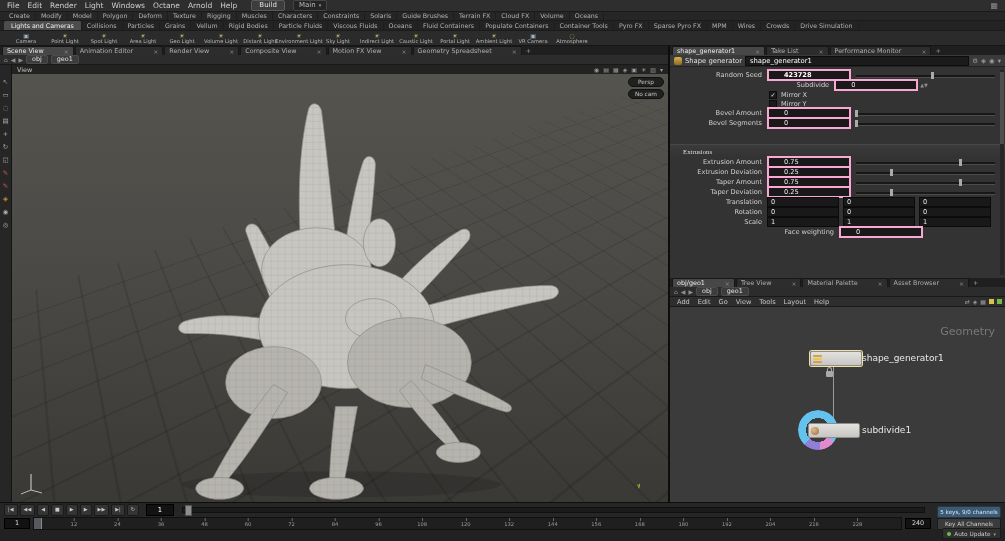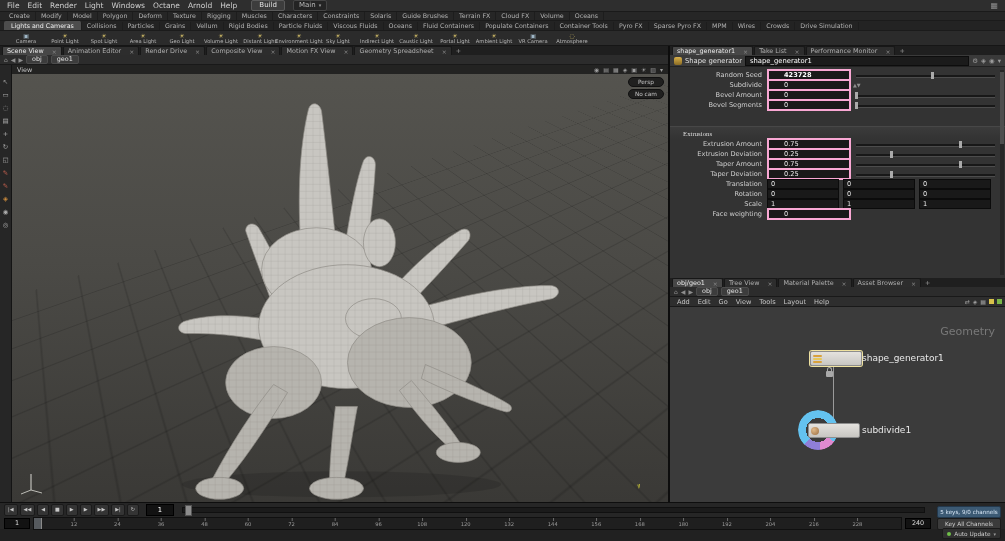--- a/index.html
+++ b/index.html
@@ -25,21 +25,21 @@
   .tool{display:flex;flex-direction:column;align-items:center;width:36px;}
   .tool-icon{font-size:6px;height:7px;line-height:7px;}
   .tool-label{font-size:5.2px;color:#b8b8b8;line-height:5.8px;text-align:center;white-space:nowrap;}
 
   
   .main{flex:1;display:flex;min-height:0;}
   .left-col{width:668px;display:flex;flex-direction:column;border-right:2px solid #0d0d0d;}
   .right-col{flex:1;display:flex;flex-direction:column;background:#333;min-width:0;}
 
   .pane-tabs{height:9px;background:#1f1f1f;display:flex;align-items:flex-end;font-size:6.4px;color:#aeaeae;padding:0 2px;gap:1px;overflow:hidden;}
-  .pane-tab{display:flex;align-items:center;gap:8px;background:#2d2d2d;border:1px solid #171717;border-bottom:none;border-radius:2px 2px 0 0;padding:0 4px;height:8px;white-space:nowrap;}
+  .pane-tab{display:flex;align-items:center;gap:20px;background:#2d2d2d;border:1px solid #171717;border-bottom:none;border-radius:2px 2px 0 0;padding:0 4px;height:8px;white-space:nowrap;}
   .pane-tab.active{background:#474747;color:#eaeaea;}
   .pane-tab .close{color:#8a8a8a;font-size:6px;}
   .pane-plus{padding:0 3px;color:#999;}
 
   .pathbar{height:9px;background:#2c2c2c;border-bottom:1px solid #191919;display:flex;align-items:center;font-size:6.4px;gap:3px;padding:0 4px;color:#a8a8a8;}
   .path-chip{background:#3c3c3c;border:1px solid #4c4c4c;border-radius:2px;padding:0 5px;height:7px;line-height:7px;color:#e0e0e0;}
   .path-nav{color:#8f8f8f;font-size:6px;}
 
   
   .viewport-wrap{flex:1;display:flex;min-height:0;background:#1e1e1e;}
@@ -61,21 +61,21 @@
 
   
   .param-header{height:11px;background:#3a3a3a;border-bottom:1px solid #222;display:flex;align-items:center;gap:3px;padding:0 4px;font-size:6.8px;}
   .ph-icon{width:8px;height:8px;border-radius:2px;background:linear-gradient(#d8b04a,#8a6b24);flex:0 0 auto;}
   .ph-type{color:#e0e0e0;white-space:nowrap;}
   .ph-name{background:#1b1b1b;border:1px solid #0d0d0d;color:#fff;padding:0 4px;height:8px;line-height:8px;flex:1;min-width:0;}
   .ph-icons{display:flex;gap:3px;}
   .ph-ic{font-size:6.5px;color:#9b9b9b;}
 
   .params{flex:0 0 208px;position:relative;background:#333;overflow:hidden;padding:3px 0 0 0;}
-  .prow{display:flex;align-items:center;height:10px;padding-right:10px;}
+  .prow{display:flex;align-items:center;height:10px;padding-right:10px;justify-content:center;}
   .plabel{width:92px;text-align:right;font-size:6.6px;color:#cfcfcf;padding-right:5px;white-space:nowrap;flex:0 0 auto;}
   .pfield{width:50px;flex:0 0 auto;background:#191919;border:2px solid #f9a8d4;height:8px;line-height:8px;font-size:6.6px;color:#e6e6e6;padding:0 15px;}
   .pfield.bold{font-weight:bold;color:#fff;}
   .pslider{flex:1;position:relative;height:9px;margin-left:5px;}
   .pslider .track{position:absolute;left:0;right:0;top:4px;height:2px;background:#181818;border-bottom:1px solid #4c4c4c;}
   .pslider .handle{position:absolute;top:1px;width:3px;height:7px;background:#aaa;}
   .pstep{font-size:5px;color:#8e8e8e;margin-left:2px;line-height:4px;}
   .psection{height:12px;display:flex;align-items:center;font-size:6.8px;color:#dcdcdc;border-top:1px solid #474747;margin-top:16px;padding-left:13px;background:linear-gradient(#3b3b3b,#333);font-family:Liberation Serif, serif;}
   .pcheck-row{display:flex;align-items:center;height:9px;padding-left:99px;gap:4px;font-size:6.6px;color:#d5d5d5;}
   .pcheck{width:6px;height:6px;background:#1b1b1b;border:1px solid #0c0c0c;color:#ececec;font-size:6px;line-height:6px;text-align:center;}
@@ -258,21 +258,21 @@
       <div id="scene-tabs" class="pane-tabs">
           <span class="pane-tab active">
             <span>Scene View</span>
             <span class="close">×</span>
           </span>
           <span class="pane-tab">
             <span>Animation Editor</span>
             <span class="close">×</span>
           </span>
           <span class="pane-tab">
-            <span>Render Drive</span>
+            <span>Render View</span>
             <span class="close">×</span>
           </span>
           <span class="pane-tab">
             <span>Composite View</span>
             <span class="close">×</span>
           </span>
           <span class="pane-tab">
             <span>Motion FX View</span>
             <span class="close">×</span>
           </span>
@@ -411,20 +411,28 @@
               <span class="pslider">
                 <span class="track"></span>
                 <span class="handle" style="left: calc(55% - 1px);"></span>
               </span>
             </div>
             <div class="prow">
               <span class="plabel">Subdivide</span>
               <span class="pfield">0</span>
               <span class="pstep">▲▼</span>
             </div>
+            <div class="pcheck-row">
+              <span class="pcheck">✓</span>
+              <span>Mirror X</span>
+            </div>
+            <div class="pcheck-row">
+              <span class="pcheck"></span>
+              <span>Mirror Y</span>
+            </div>
             <div class="prow">
               <span class="plabel">Bevel Amount</span>
               <span class="pfield">0</span>
               <span class="pslider">
                 <span class="track"></span>
                 <span class="handle" style="left: calc(0% - 1px);"></span>
               </span>
             </div>
             <div class="prow">
               <span class="plabel">Bevel Segments</span>

